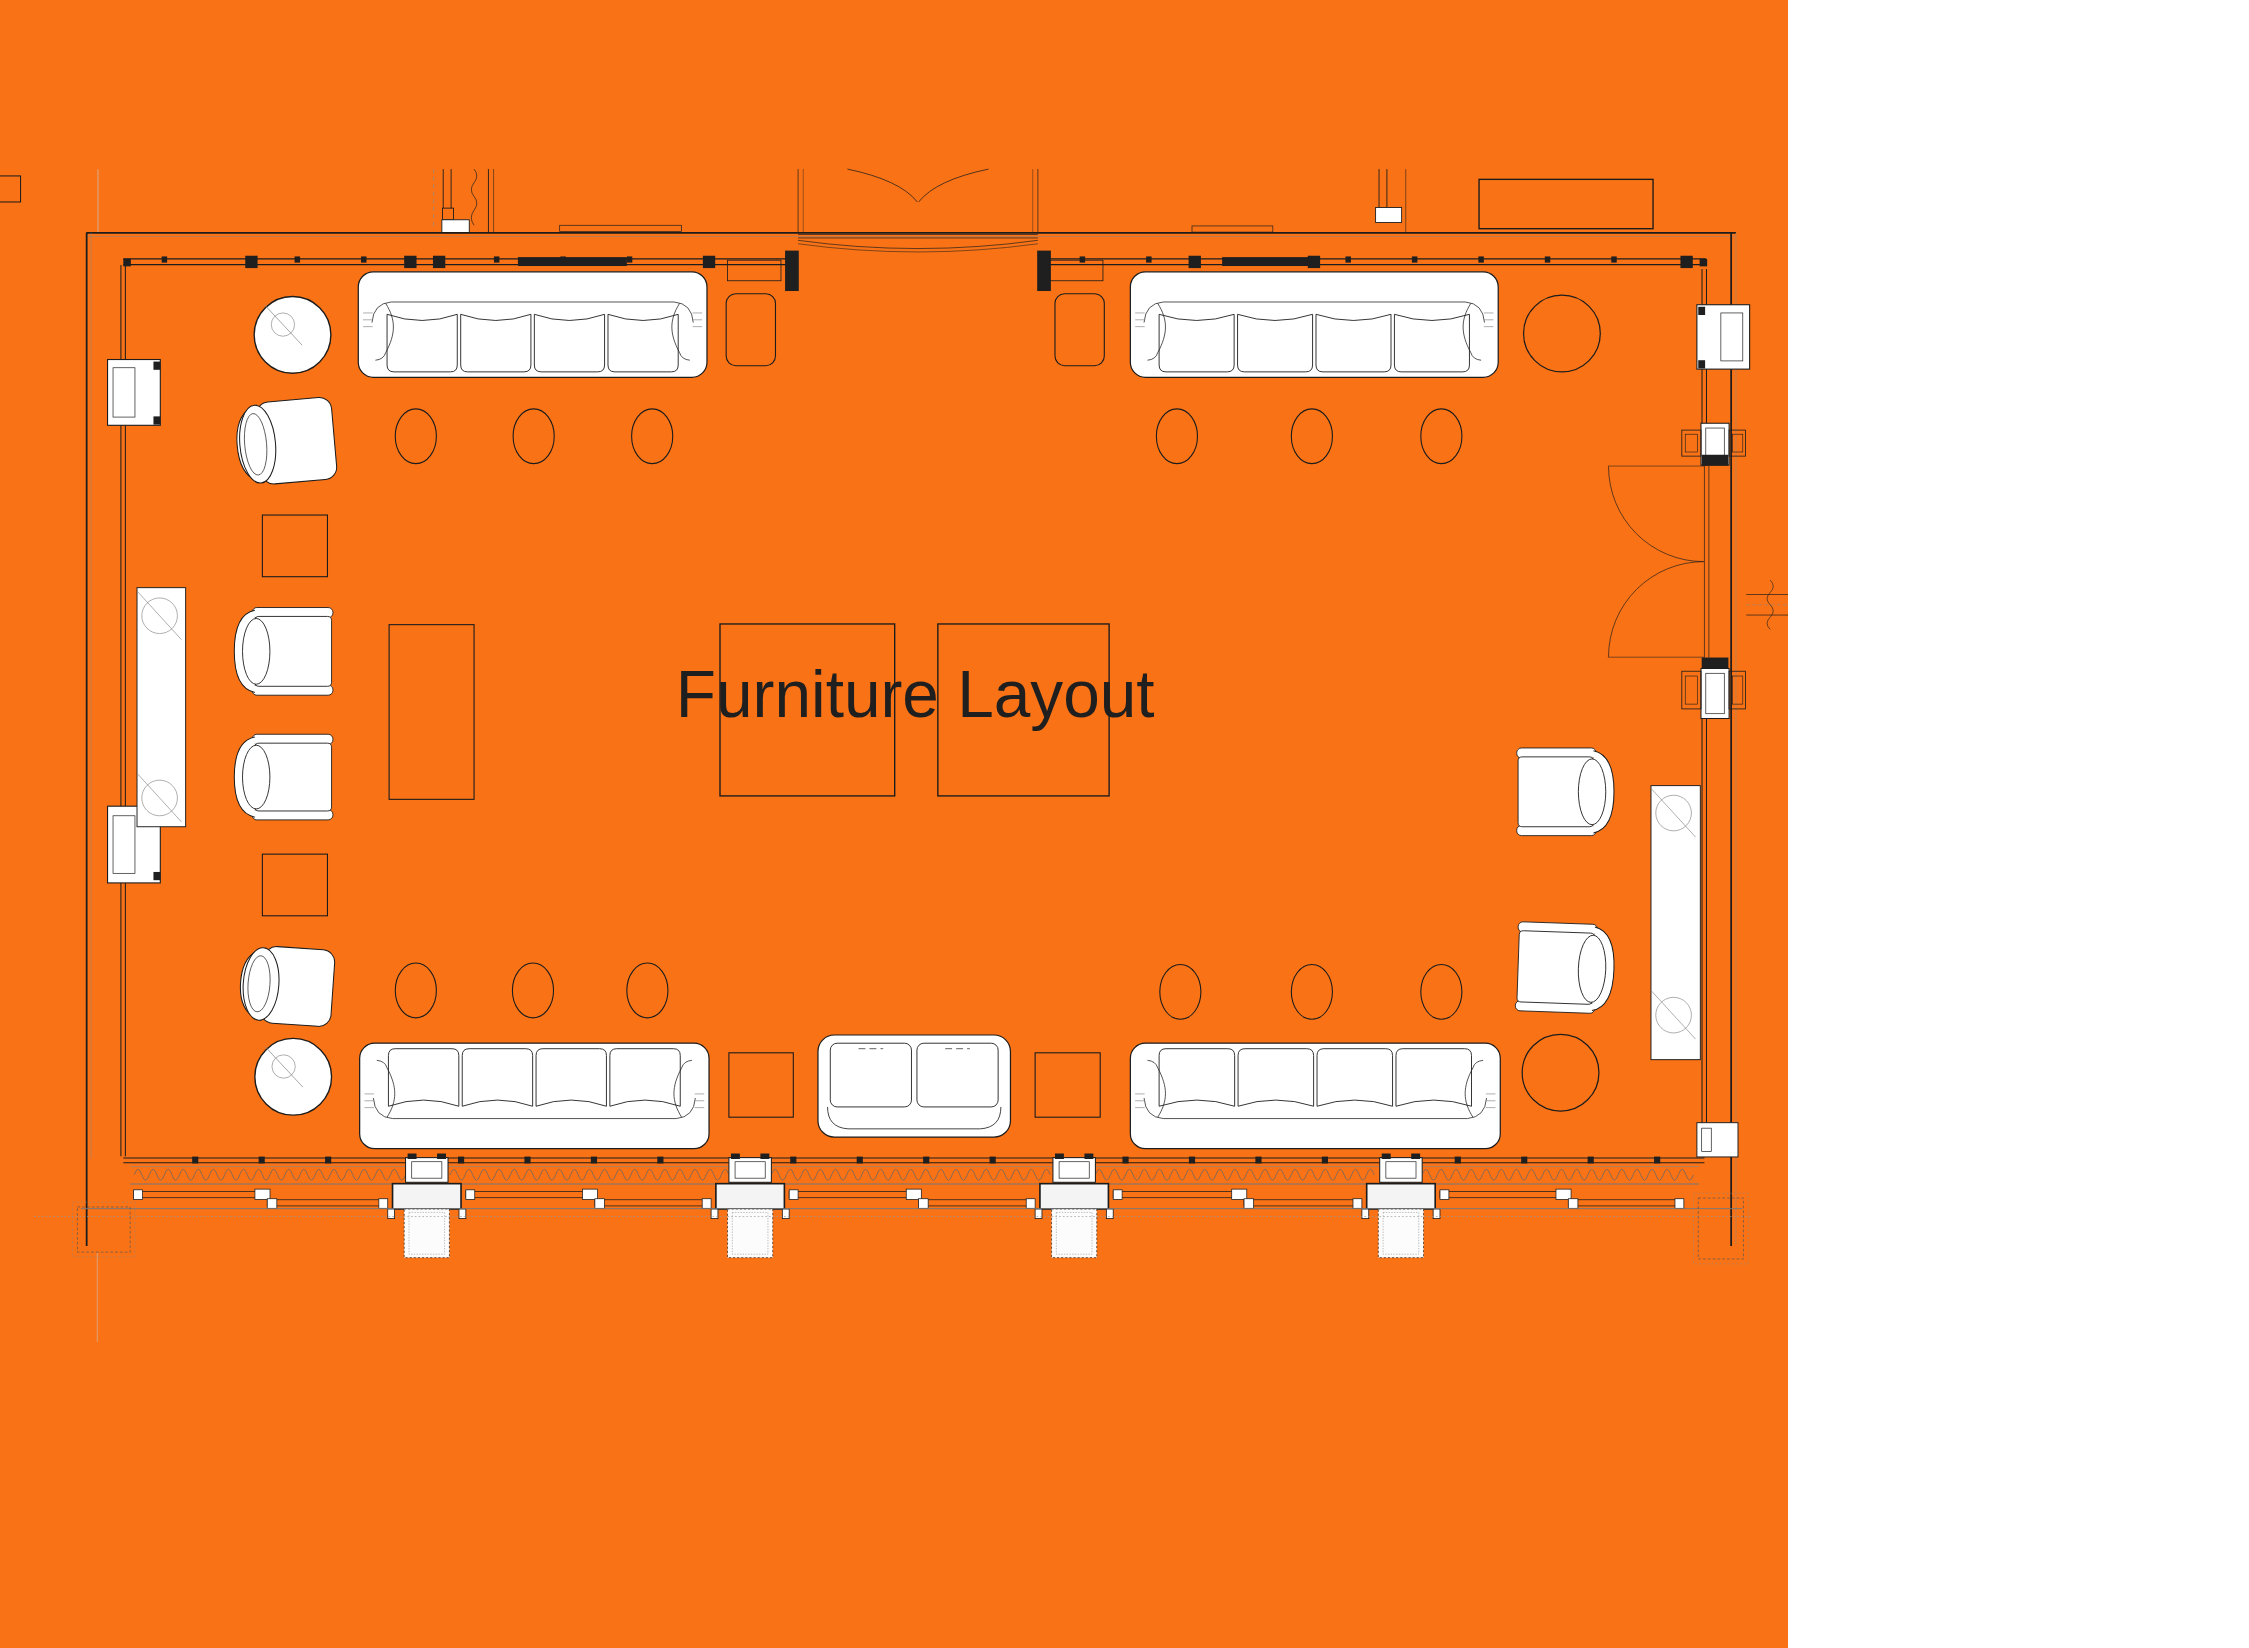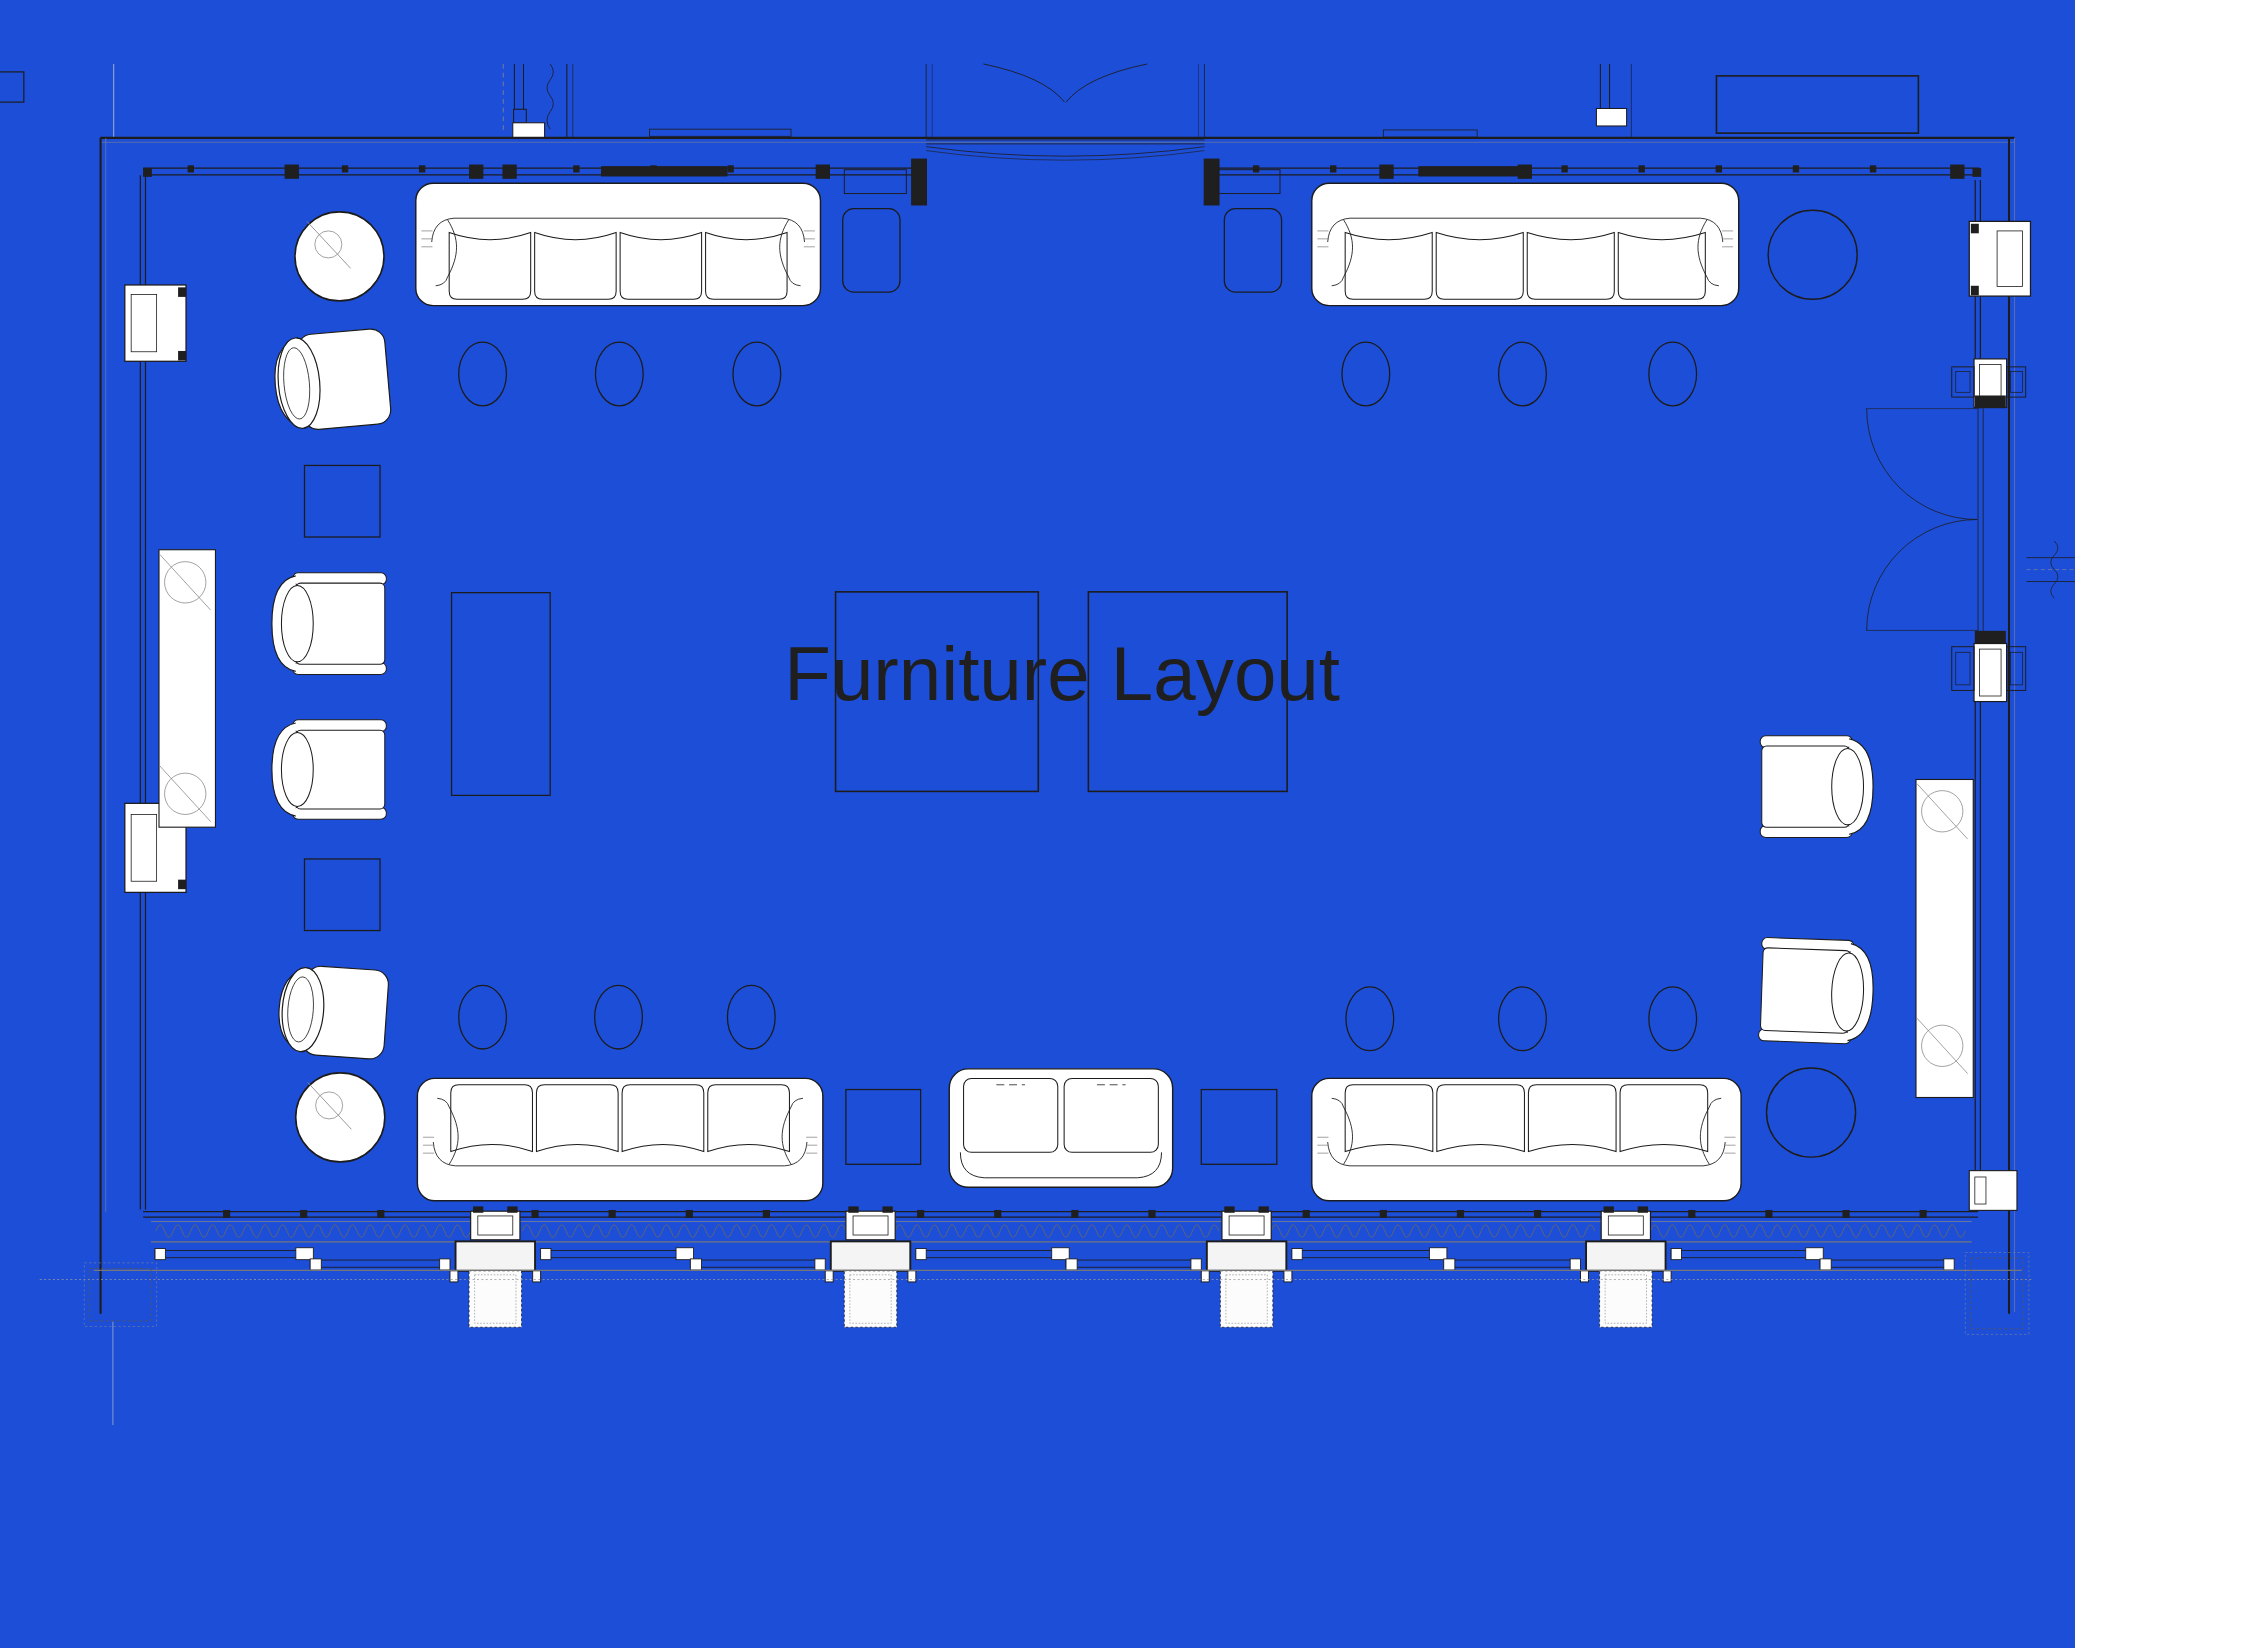--- a/index.html
+++ b/index.html
@@ -1,16 +1,16 @@
 <!DOCTYPE html>
 <html style="font-size:13.8px"><head>
 <meta charset="utf-8">
 <style>
   html,body{margin:0;padding:0;background:#fff;}
-  .stage{position:relative;width:2075px;height:1648px;background:#1d4ed8;overflow:hidden;
+  .stage{position:relative;width:1788px;height:1648px;background:#f97316;overflow:hidden;
          font-family:"Liberation Sans", sans-serif;}
   svg{position:absolute;left:0;top:0;width:100%;height:100%;}
   text.plan-title{font-family:"Liberation Sans","DejaVu Sans",sans-serif;font-weight:400;}
 </style>
 </head>
 <body>
 
 <div class="stage">
   <svg id="plan" viewBox="0 0 2610 1912" xmlns="http://www.w3.org/2000/svg">
     <g id="scene">

